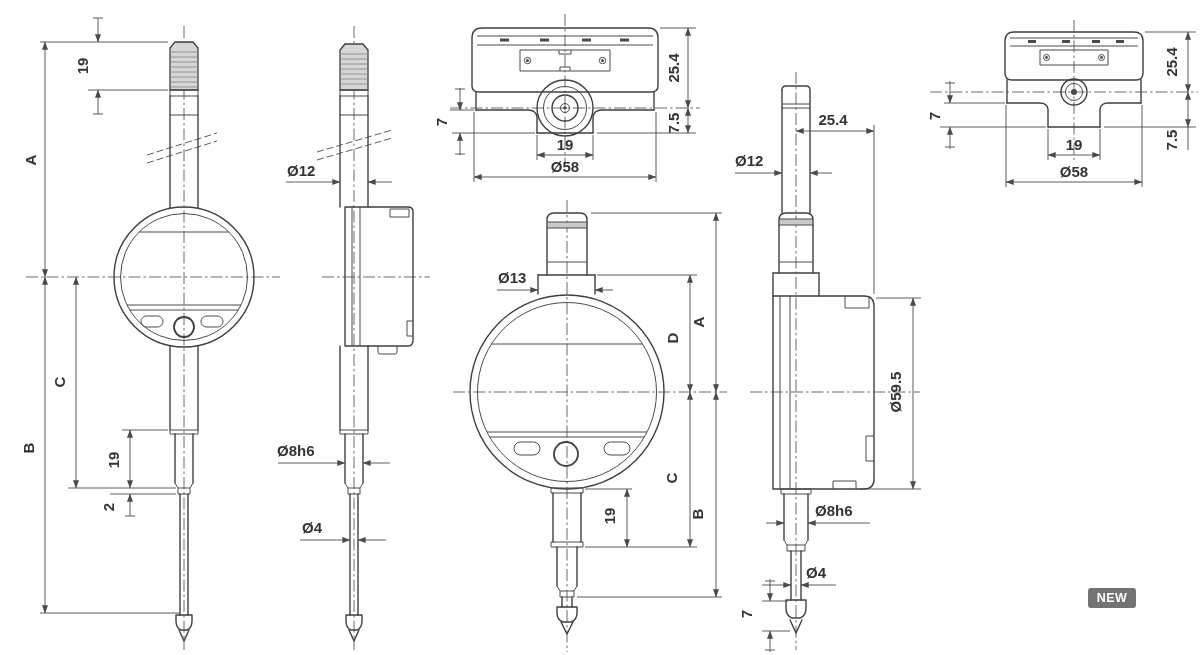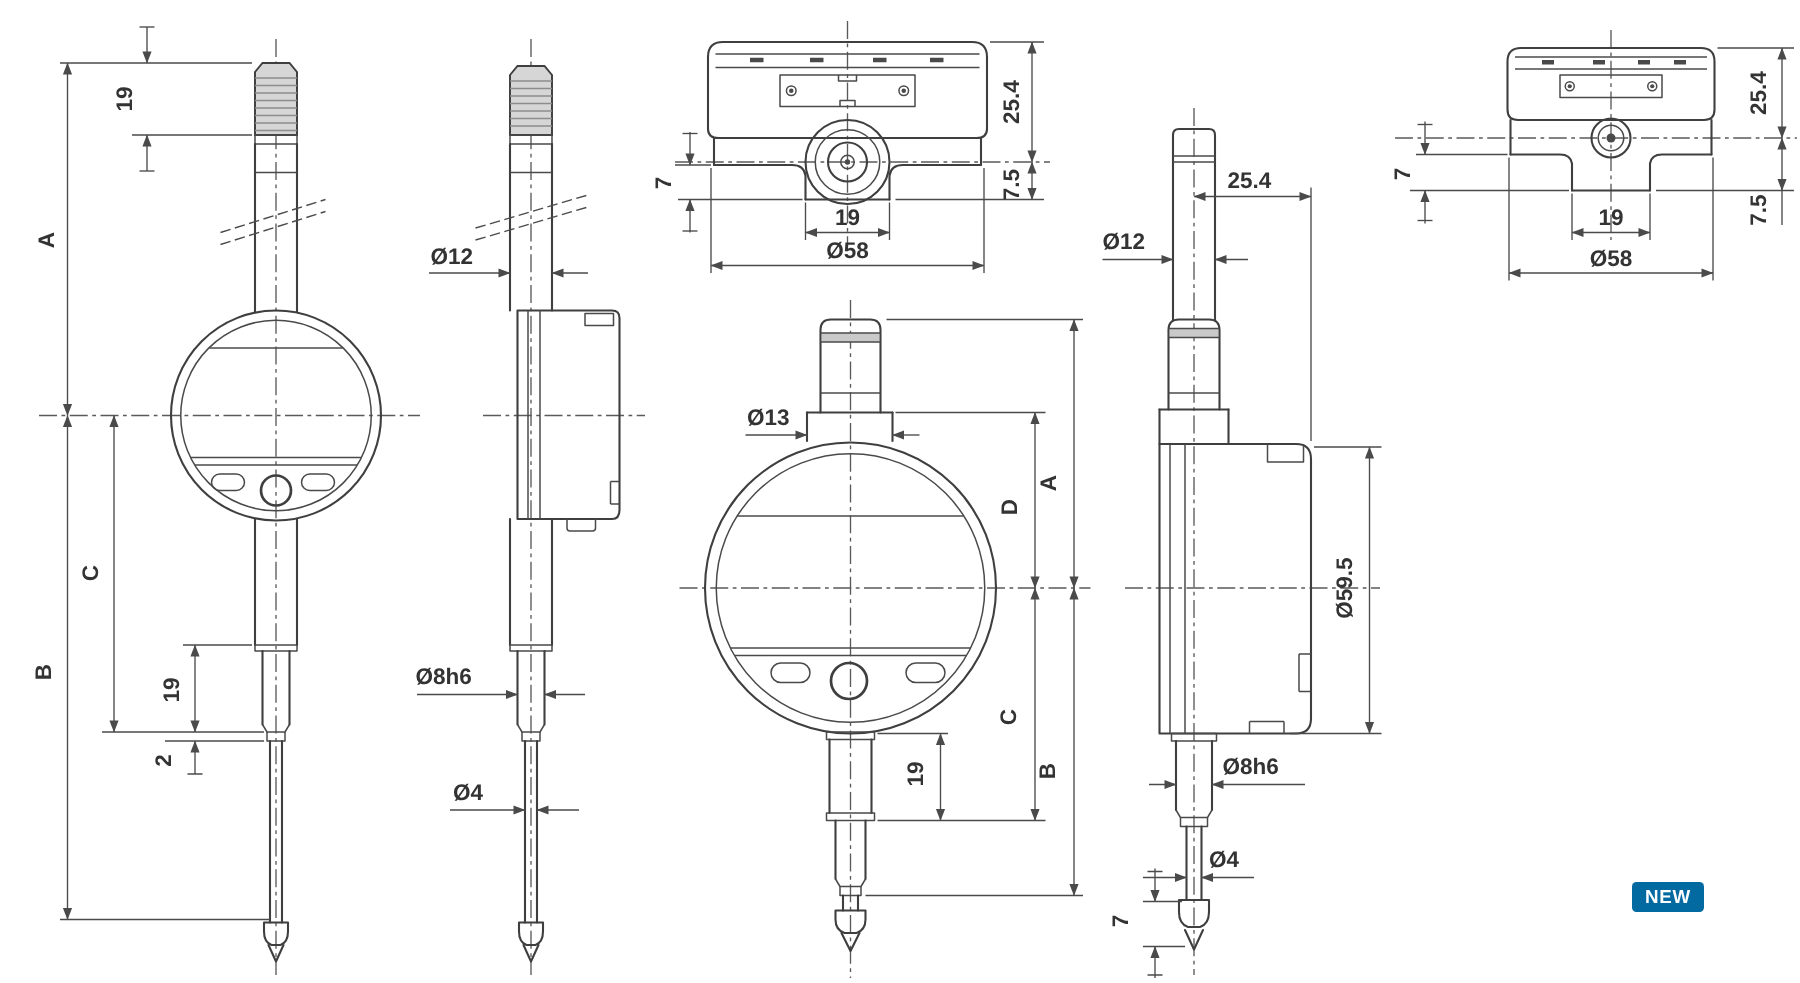--- a/index.html
+++ b/index.html
@@ -9,21 +9,21 @@
   .o{fill:none;stroke:#3f3f3f;stroke-width:1.4;stroke-linejoin:round;stroke-linecap:round;}
   .t{fill:none;stroke:#4a4a4a;stroke-width:1;stroke-linejoin:round;}
   .d{fill:none;stroke:#4a4a4a;stroke-width:0.9;}
   .cl{fill:none;stroke:#5a5a5a;stroke-width:0.9;stroke-dasharray:12 3 2.5 3;}
   .bk{fill:none;stroke:#4a4a4a;stroke-width:0.9;stroke-dasharray:7 3;}
   .hatch{stroke:#8d8d8d;stroke-width:0.9;}
   .fillgry{fill:#d6d6d6;stroke:#3f3f3f;stroke-width:1.3;}
   .band{fill:#c9c9c9;stroke:none;}
   .dot{fill:#4a4a4a;stroke:none;}
   text.dim{font:600 15px "Liberation Sans", sans-serif;fill:#333;}
-  .badge{position:absolute;left:1088px;top:588px;width:48px;height:20px;background:#0369a1;
+  .badge{position:absolute;left:1088px;top:588px;width:48px;height:20px;background:#737373;
          border-radius:3px;color:#fff;font:bold 12.5px "Liberation Sans", sans-serif;
          display:flex;align-items:center;justify-content:center;letter-spacing:.5px;}
 </style>
 </head>
 <body>
 
 <div class="stage">
 <svg width="1200" height="655" viewBox="0 0 1200 655">
 <defs>
   <marker id="ma" viewBox="0 0 10 10" refX="9.6" refY="5" markerUnits="userSpaceOnUse" markerWidth="13" markerHeight="8" orient="auto-start-reverse">

